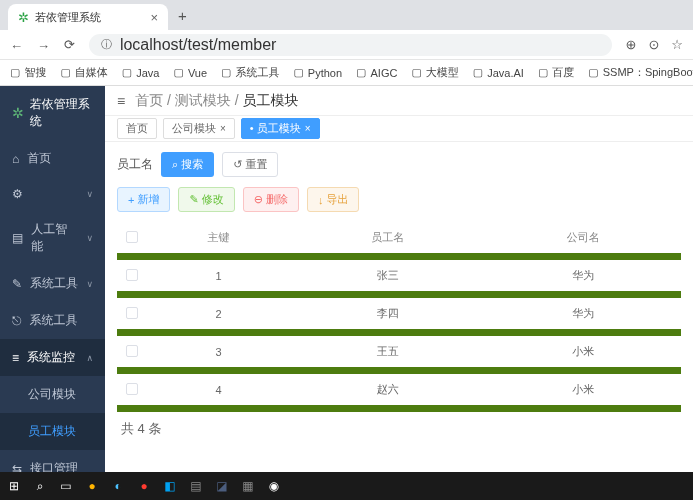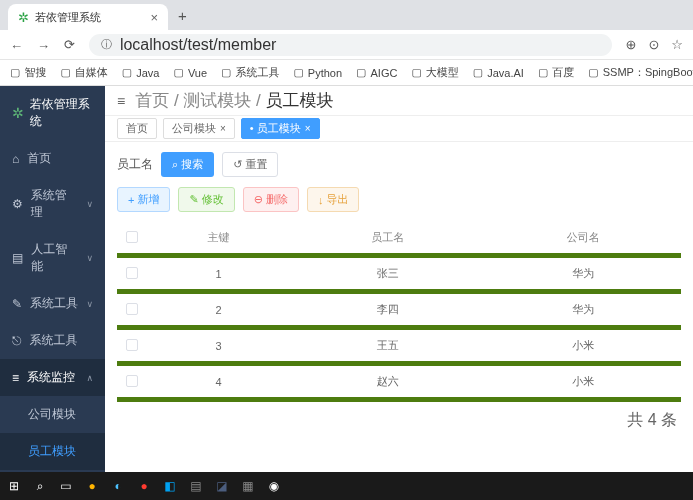--- a/index.html
+++ b/index.html
@@ -24,43 +24,43 @@
 .logo{display:flex;align-items:center;gap:6px;padding:10px 12px;color:#fff;font-size:12px}
 .logo-ico{color:#5fb878;font-size:14px}
 .menu-item{display:flex;align-items:center;gap:8px;padding:10px 12px;cursor:pointer;font-size:12px}
 .menu-item.active{background:#1f2d3f;color:#fff}
 .menu-arrow{margin-left:auto;font-size:9px;color:#8a95a5}
 .submenu-item{padding:10px 12px 10px 28px;font-size:12px;cursor:pointer}
 .submenu-item.active{color:#409eff;background:#1f2d3f}
 .main{flex:1;background:#fff;overflow:hidden}
 .page-head{display:flex;align-items:center;height:30px;padding:0 12px;gap:10px;border-bottom:1px solid #eee}
 .hamburger{color:#666;cursor:pointer;font-size:14px}
-.crumb{color:#888;font-size:17px}
+.crumb{color:#888;font-size:14px}
 .crumb .cur{color:#333}
 .tabs-row{display:flex;align-items:center;height:26px;padding:0 12px;gap:6px;border-bottom:1px solid #eee}
 .ptab{border:1px solid #ddd;padding:2px 8px;font-size:11px;color:#666;cursor:pointer;border-radius:2px;display:flex;align-items:center;gap:4px}
 .ptab.active{background:#409eff;color:#fff;border-color:#409eff}
 .ptab .x{font-size:10px}
 .content{padding:10px 12px}
 .search-row{display:flex;align-items:center;gap:8px;margin-bottom:10px}
 .label{font-size:12px;color:#555}
 .inp{border:1px solid #dcdfe6;border-radius:3px;padding:4px 8px;width:100px;font-size:11px;color:#999}
 .btn{padding:4px 10px;border-radius:3px;font-size:11px;cursor:pointer;display:inline-flex;align-items:center;gap:3px;border:1px solid transparent}
 .btn-primary{background:#409eff;color:#fff}
 .btn-default{background:#fff;border-color:#dcdfe6;color:#666}
 .btns-row{display:flex;gap:8px;margin-bottom:10px}
 .btn-add{background:#e8f4ff;border-color:#b3d8ff;color:#409eff}
 .btn-edit{background:#f0f9eb;border-color:#c2e7b0;color:#67c23a}
 .btn-del{background:#fef0f0;border-color:#fbc4c4;color:#f56c6c}
 .btn-export{background:#fdf6ec;border-color:#f5dab1;color:#e6a23c}
 table{width:100%;border-collapse:collapse}
-th,td{text-align:center;padding:8px 4px;font-size:11px;color:#666;border-bottom:5px solid #4d7c0f}
+th,td{text-align:center;padding:8px 4px;font-size:11px;color:#666;border-bottom:7px solid #4d7c0f}
 th{color:#888;font-weight:500}
 .chk{width:12px;height:12px;border:1px solid #dcdfe6;border-radius:2px;display:inline-block}
-.pager{text-align:right;padding:8px 4px;font-size:16px;color:#666}
+.pager{padding:8px 4px;font-size:13px;color:#666}
 .taskbar{position:absolute;bottom:0;left:0;right:0;height:28px;background:#1a1a1a;display:flex;align-items:center;padding:0 6px;gap:10px}
 .tb-ico{width:16px;height:16px;display:flex;align-items:center;justify-content:center;color:#fff;font-size:12px;cursor:pointer}
 </style>
 </head>
 <body>
 
 <div class="browser-top">
   <div class="tab">
     <span class="tab-icon">✲</span>
     <span class="tab-title">若依管理系统</span>
@@ -137,21 +137,20 @@
       <span class="logo-ico">✲</span>
       <span>若依管理系统</span>
     </div>
     <div id="menu">
         <div class="menu-item">
           <span>⌂</span>
           <span>首页</span>
         </div>
         <div class="menu-item">
           <span>⚙</span>
-          <span>系统管理</span>
           <span class="menu-arrow">∨</span>
         </div>
         <div class="menu-item">
           <span>▤</span>
           <span>人工智能</span>
           <span class="menu-arrow">∨</span>
         </div>
         <div class="menu-item">
           <span>✎</span>
           <span>系统工具</span>

